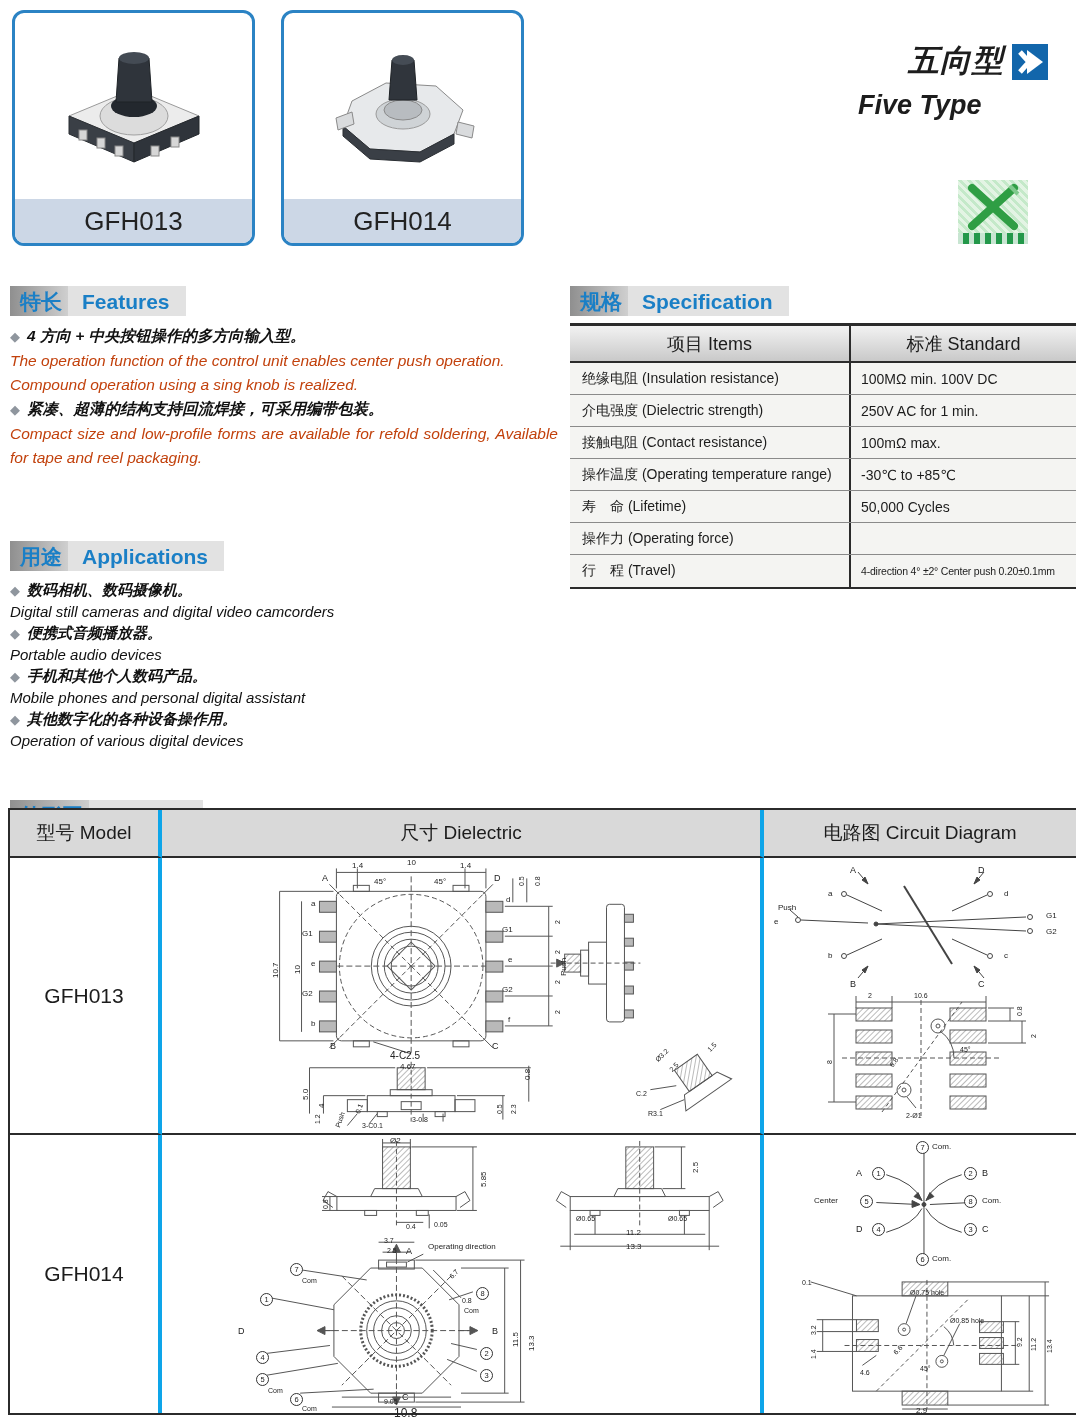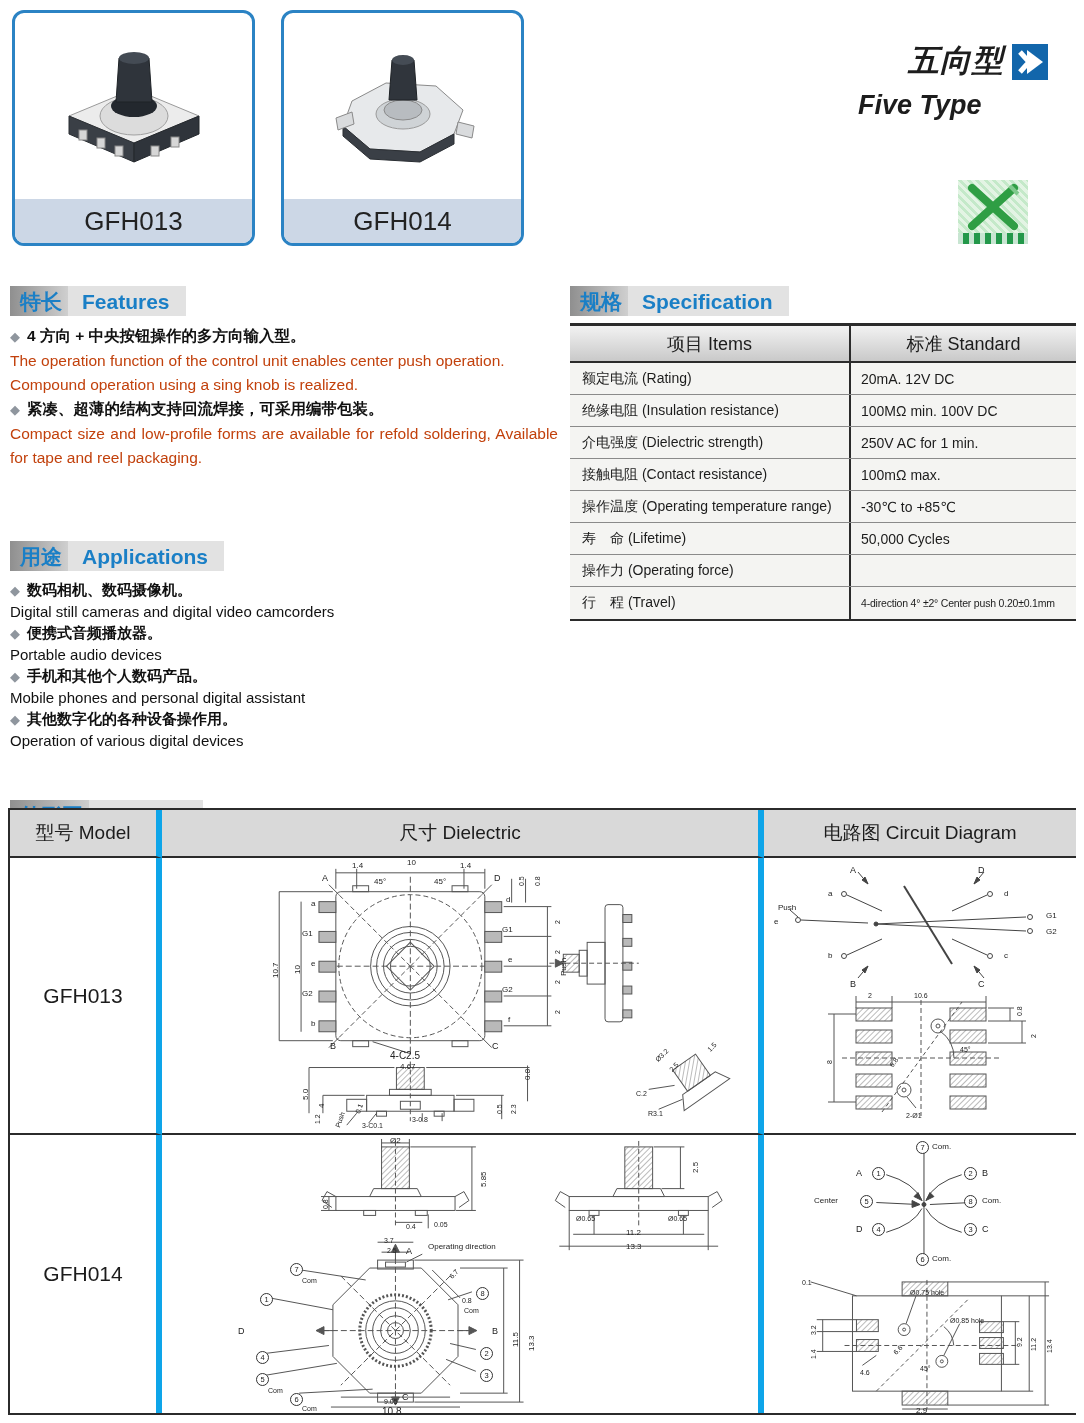--- a/index.html
+++ b/index.html
@@ -26,21 +26,21 @@
         background-image:repeating-linear-gradient(90deg,rgba(255,255,255,.75) 0 5px,rgba(255,255,255,0) 5px 11px);}
 
   
   .sec-head{position:absolute;display:inline-flex;height:30px;}
   .sec-cn{display:inline-block;padding:2px 6px 0 10px;background:linear-gradient(90deg,#8f8f8f,#cfcfcf);
           color:#1a7fc6;font-weight:bold;font-size:21px;line-height:28px;}
   .sec-en{display:inline-block;padding:2px 16px 0 14px;background:#e2e2e2;
           color:#1a7fc6;font-weight:bold;font-size:21px;line-height:28px;}
 
   
-  .txt-block{position:absolute;width:548px;}
+  .txt-block{position:absolute;width:548px;font-style:italic;}
   .feat-cn{font-size:15.5px;font-weight:bold;line-height:24px;color:#111;}
   .feat-en{font-size:15.5px;line-height:24px;color:#c2410c;text-align:justify;}
   .app-cn{font-size:15px;font-weight:bold;line-height:21px;color:#111;}
   .app-en{font-size:15px;line-height:21px;color:#111;}
   .bullet{color:#8f969e;margin-right:7px;font-size:13px;}
 
   
   .spec-table{position:absolute;left:570px;top:323px;width:506px;
               border-top:3px solid #2b2b2b;border-bottom:2px solid #2b2b2b;box-sizing:border-box;}
   .spec-hrow{display:grid;grid-template-columns:281px 1fr;height:37px;
@@ -50,21 +50,21 @@
   .spec-row{display:grid;grid-template-columns:281px 1fr;height:32px;background:#f4f4f2;
             border-bottom:1px solid #8a8a8a;box-sizing:border-box;}
   .spec-row:last-child{border-bottom:none;}
   .spec-item{display:flex;align-items:center;padding-left:12px;font-size:14px;border-right:2px solid #2b2b2b;}
   .spec-value{display:flex;align-items:center;padding-left:10px;font-size:14px;}
   .spec-value.small{font-size:10.5px;letter-spacing:-0.2px;}
 
   
   .dgm-table{position:absolute;left:8px;top:808px;width:1068px;border:2px solid #2b2b2b;
              display:grid;grid-template-columns:152px 602px 312px;grid-template-rows:48px 277px 278px;box-sizing:border-box;}
-  .dgm-cell{border-right:6px solid #0ea5e9;border-bottom:2px solid #2b2b2b;box-sizing:border-box;position:relative;}
+  .dgm-cell{border-right:4px solid #0ea5e9;border-bottom:2px solid #2b2b2b;box-sizing:border-box;position:relative;}
   .dgm-cell.last-col{border-right:none;}
   .dgm-cell.last-row{border-bottom:none;}
   .dgm-head{background:#d9d9d9;display:flex;align-items:center;justify-content:center;font-size:19px;color:#1c1c1c;}
   .dgm-model{display:flex;align-items:center;justify-content:center;font-size:21px;color:#1c1c1c;background:#fff;}
 
   .drawing{position:relative;width:100%;height:100%;background:#fff;}
   .drawing svg{position:absolute;left:0;top:0;width:100%;height:100%;}
   .anno{position:absolute;font-size:9px;line-height:1;color:#222;white-space:nowrap;transform-origin:0 0;}
   .anno.circ{width:11px;height:11px;border:1px solid #333;border-radius:50%;text-align:center;
              line-height:11px;font-size:7.5px;background:#fff;}
@@ -161,24 +161,20 @@
   </div>
 
   <div class="sec-head" style="left:570px;top:286px;">
     <span class="sec-cn">规格</span>
     <span class="sec-en">Specification</span>
   </div>
   <div class="spec-table">
     <div class="spec-hrow">
       <div class="spec-hcell">项目 Items</div>
       <div class="spec-hcell">标准 Standard</div>
-    </div>
-    <div class="spec-row">
-      <div class="spec-item">额定电流 (Rating)</div>
-      <div class="spec-value">20mA. 12V DC</div>
     </div>
     <div class="spec-row">
       <div class="spec-item">绝缘电阻 (Insulation resistance)</div>
       <div class="spec-value">100MΩ min. 100V DC</div>
     </div>
     <div class="spec-row">
       <div class="spec-item">介电强度 (Dielectric strength)</div>
       <div class="spec-value">250V AC for 1 min.</div>
     </div>
     <div class="spec-row">
@@ -584,21 +580,21 @@
           <span class="anno" style="left: 300px; top: 162px; font-size: 7px;">0.8</span>
           <span class="anno" style="left: 302px; top: 172px; font-size: 7px;">Com</span>
           <span class="anno circ" style="left: 314px; top: 152px;">8</span>
           <span class="anno" style="left: 330px; top: 192px; font-size: 9px;">B</span>
           <span class="anno circ" style="left: 318px; top: 212px;">2</span>
           <span class="anno circ" style="left: 318px; top: 234px;">3</span>
           <span class="anno" style="left: 350px; top: 212px; font-size: 8px; transform: rotate(-90deg);">11.5</span>
           <span class="anno" style="left: 366px; top: 216px; font-size: 8px; transform: rotate(-90deg);">13.3</span>
           <span class="anno" style="left: 240px; top: 258px; font-size: 9px;">C</span>
           <span class="anno" style="left: 222px; top: 263px; font-size: 7px;">9.05</span>
-          <span class="anno" style="left: 220px; top: 272px; font-size: 10px;">10.8</span>
+          <span class="anno" style="left: 232px; top: 272px; font-size: 12px;">10.8</span>
         </div>
     </div>
 
     <div class="dgm-cell last-col last-row">
       <div class="drawing">
         <svg viewBox="0 0 312 280" preserveAspectRatio="xMidYMid meet">
           <defs>
               <pattern id="p14b" width="4" height="4" patternUnits="userSpaceOnUse" patternTransform="rotate(45)">
                 <line x1="0" y1="0" x2="0" y2="4" stroke="#777" stroke-width="1"></line>
               </pattern>

